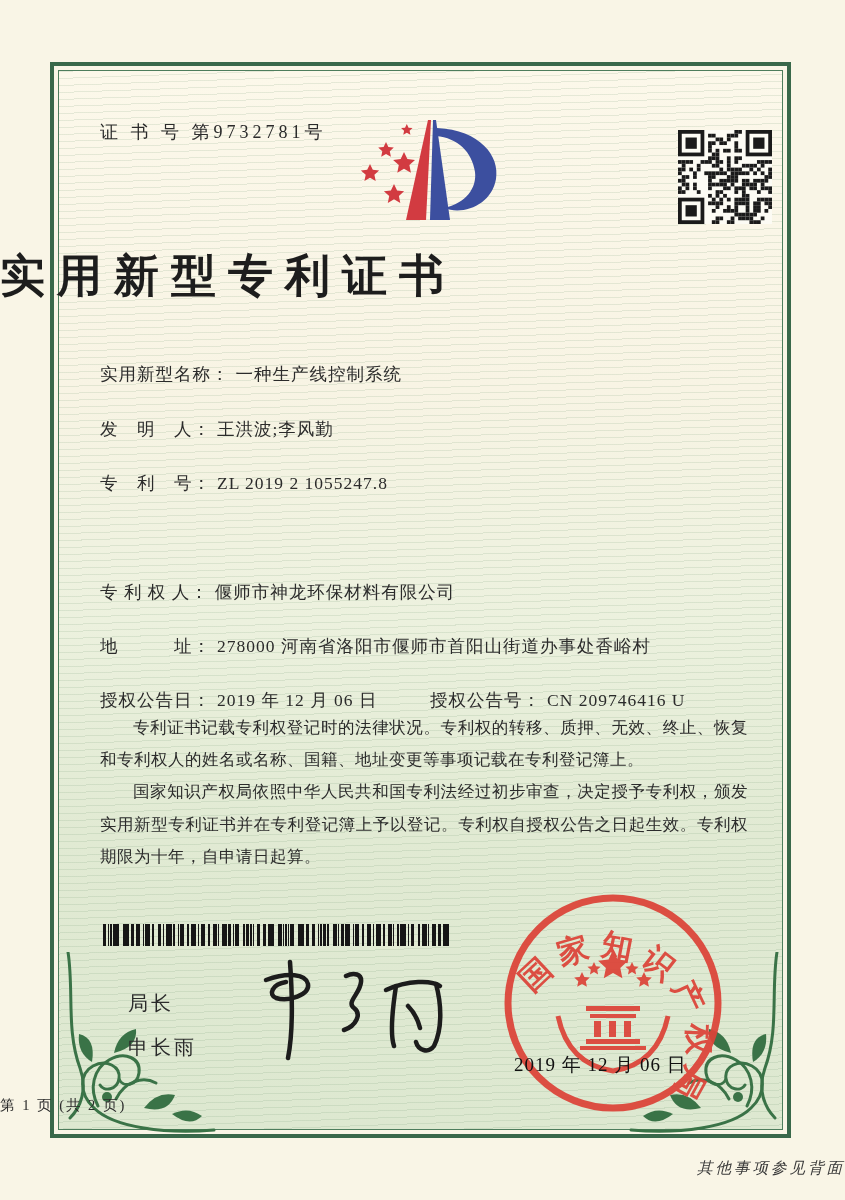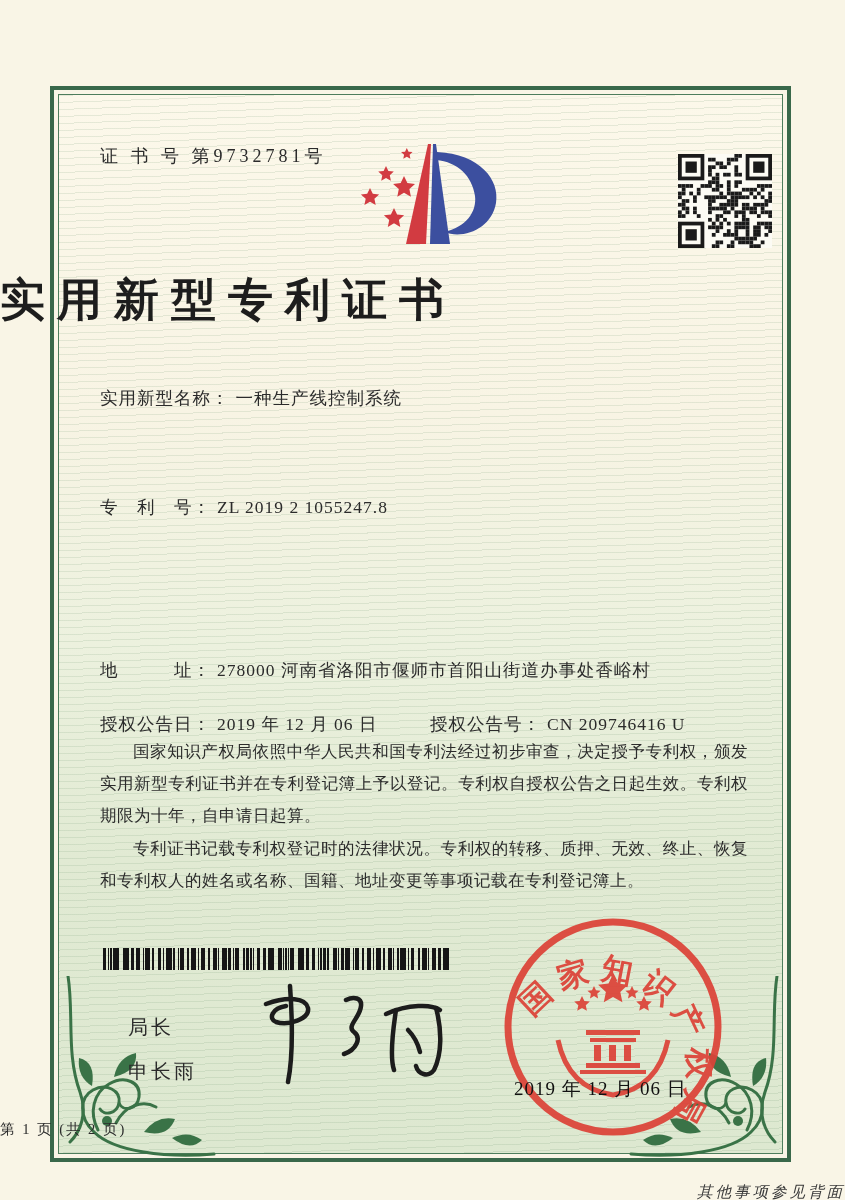--- a/index.html
+++ b/index.html
@@ -4,21 +4,21 @@
 <style>
   * { margin:0; padding:0; box-sizing:border-box; }
   html,body { width:845px; height:1200px; }
   body {
     font-family:"Liberation Serif","DejaVu Serif",serif;
     background:#f9f5e6;
     position:relative;
     overflow:hidden;
     color:#2b2b2b;
   }
-  #certificate { position:absolute; inset:0;margin-top:24px; }
+  #certificate { position:absolute; inset:0; }
 
   
   .frame {
     position:absolute; left:50px; top:62px; width:741px; height:1076px;
     border:4px solid #39684a;
   }
   .frame-inner {
     position:absolute; inset:4px;
     border:1px solid #4d7d5c;
     background:
@@ -324,37 +324,43 @@
       <rect x="0" y="18" width="7" height="7" fill="#1a1a1a"></rect>
       <rect x="1" y="19" width="5" height="5" fill="#fcfbf4"></rect>
       <rect x="2" y="20" width="3" height="3" fill="#1a1a1a"></rect>
     </svg>
 
   <div class="abs title">实用新型专利证书</div>
 
   <div class="abs field-row" style="top:362px">
     <span class="field-label">实用新型名称</span><span>：</span><span class="field-value">一种生产线控制系统</span>
   </div>
+  <div class="abs field-row" style="top:417px">
+    <span class="field-label">发　明　人</span><span>：</span><span class="field-value">王洪波;李风勤</span>
+  </div>
   <div class="abs field-row" style="top:471px">
     <span class="field-label">专　利　号</span><span>：</span><span class="field-value">ZL 2019 2 1055247.8</span>
+  </div>
+  <div class="abs field-row" style="top:580px">
+    <span class="field-label">专 利 权 人</span><span>：</span><span class="field-value">偃师市神龙环保材料有限公司</span>
   </div>
   <div class="abs field-row" style="top:634px">
     <span class="field-label">地　　　址</span><span>：</span><span class="field-value">278000 河南省洛阳市偃师市首阳山街道办事处香峪村</span>
   </div>
 
   <div class="abs field-row" style="top:688px">
     <span class="field-label">授权公告日</span><span>：</span><span class="field-value">2019 年 12 月 06 日</span>
     <span class="grant-no">
       <span class="field-label">授权公告号</span><span>：</span><span class="field-value">CN 209746416 U</span>
     </span>
   </div>
 
   <div class="abs body-text">
+    <p>专利证书记载专利权登记时的法律状况。专利权的转移、质押、无效、终止、恢复和专利权人的姓名或名称、国籍、地址变更等事项记载在专利登记簿上。</p>
     <p>国家知识产权局依照中华人民共和国专利法经过初步审查，决定授予专利权，颁发实用新型专利证书并在专利登记簿上予以登记。专利权自授权公告之日起生效。专利权期限为十年，自申请日起算。</p>
-    <p>专利证书记载专利权登记时的法律状况。专利权的转移、质押、无效、终止、恢复和专利权人的姓名或名称、国籍、地址变更等事项记载在专利登记簿上。</p>
   </div>
 
   <div class="abs barcode"></div>
 
   <svg class="abs flourish flourish-left" viewBox="0 0 160 185">
     <g fill="none" stroke="#3a7347" stroke-width="3" stroke-linecap="round">
       <path d="M6,0 C12,38 4,78 18,116 C26,138 18,156 8,166"></path>
       <path d="M152,178 C104,182 52,176 32,156 C16,141 18,121 31,114 C44,107 59,114 57,127 C55,138 42,140 38,133"></path>
       <path d="M36,154 C27,137 31,117 47,108 C63,99 79,106 77,121 C75,134 61,136 57,127"></path>
       <path d="M54,147 C63,129 81,124 94,131"></path>

